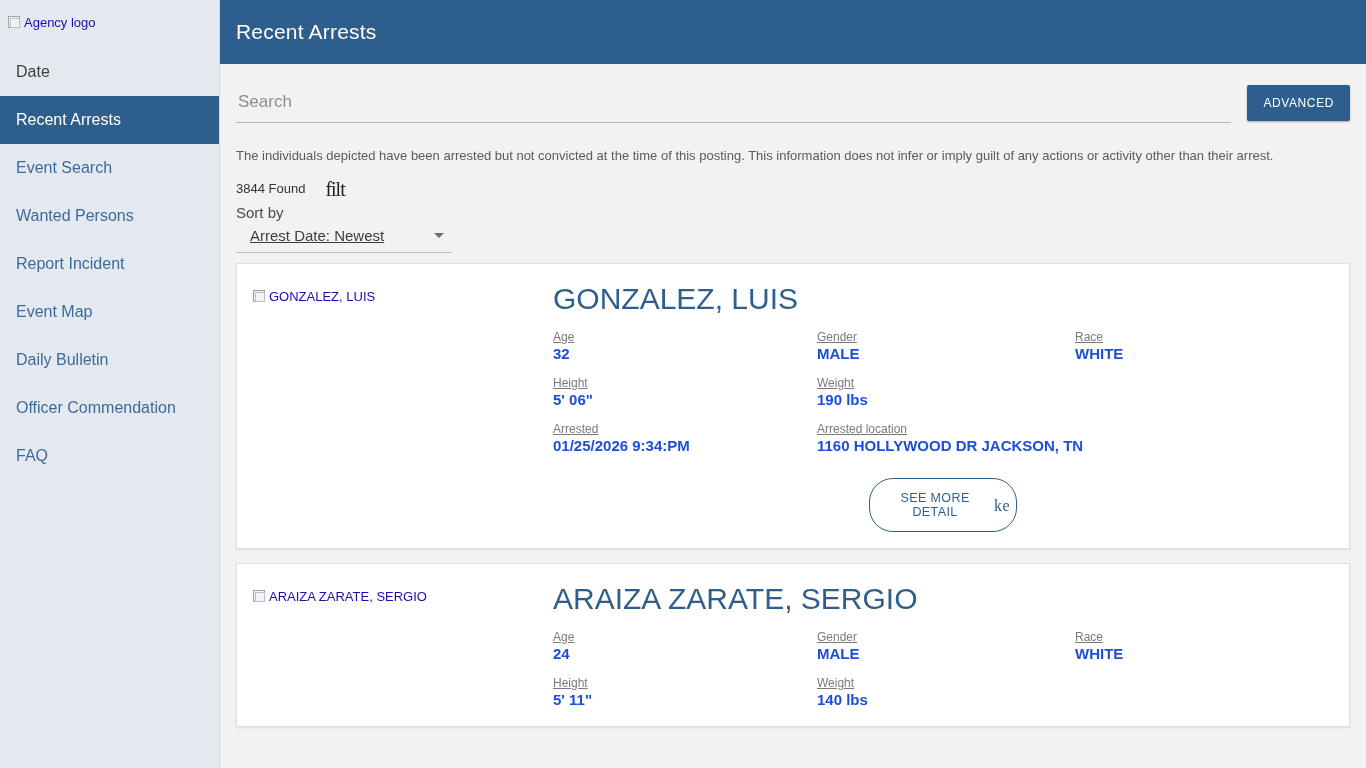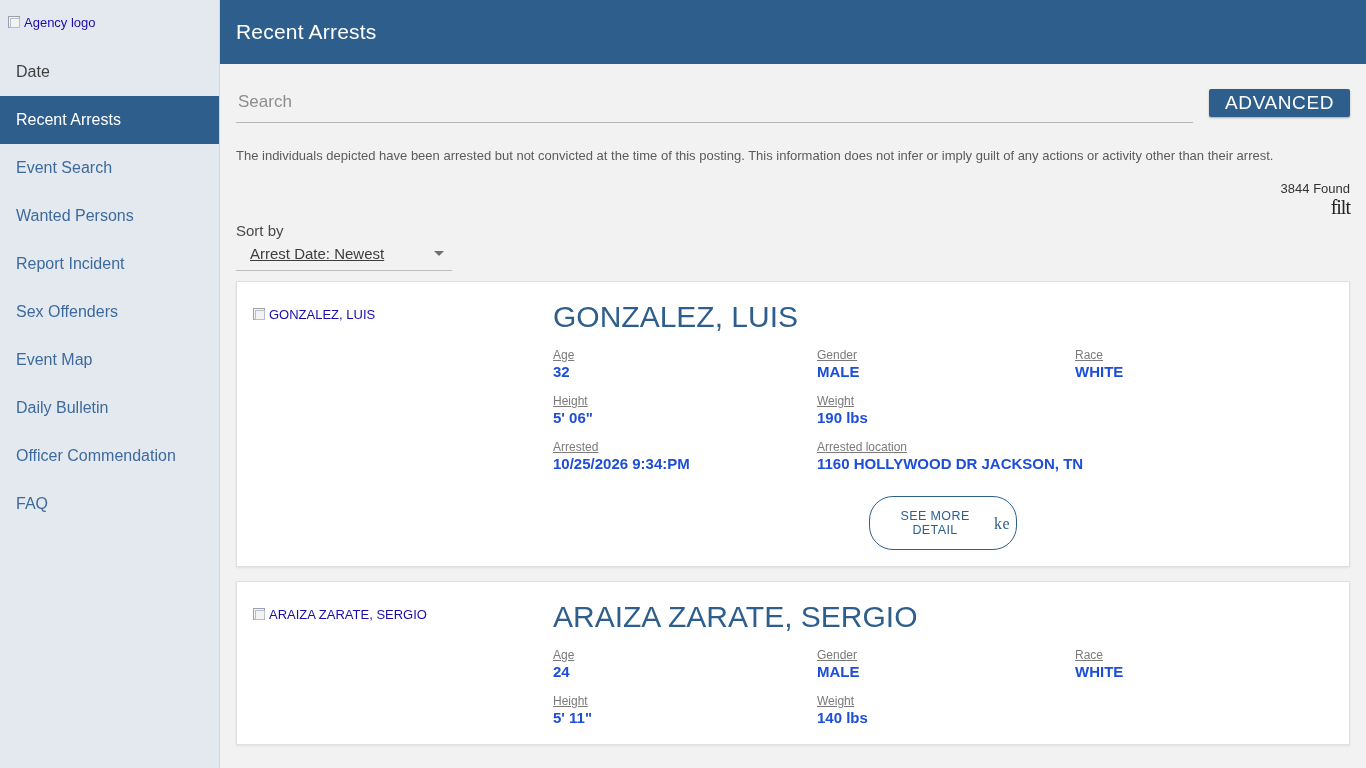--- a/index.html
+++ b/index.html
@@ -107,44 +107,43 @@
     color: #3c3c3c;
     padding: 8px 2px 10px 2px;
     outline: none;
     font-family: "Liberation Sans", sans-serif;
   }
   .search-input::placeholder { color: #8d8d8d; }
   .adv-btn {
     background: #2e5f8c;
     color: #fff;
     border: none;
-    height: 28px;
+    height: 36px;
     padding: 0 16px;
-    font-size: 19px;
+    font-size: 12px;
     letter-spacing: .6px;
     border-radius: 2px;
     cursor: pointer;
     box-shadow: 0 1px 2px rgba(0,0,0,.3);
     font-family: "Liberation Sans", sans-serif;
   }
 
   .disclaimer {
     padding: 6px 16px 0 16px;
     color: #5b5b5b;
     font-size: 13px;
     line-height: 15px;
     max-width: 1110px;
   }
 
   .foundrow {
     display: flex;
     align-items: flex-end;
-    gap: 4px;
+    gap: 20px;
     padding: 18px 16px 0 16px;
-    flex-direction: column;
   }
   .found-text { font-size: 13px; color: #333; }
   .filter-glyph {
     font-family: "Liberation Serif", serif;
     font-size: 20px;
     color: #222;
     line-height: 14px;
     letter-spacing: -1px;
   }
 
@@ -264,23 +263,20 @@
         <span>Recent Arrests</span>
       </div>
       <div class="nav-item">
         <span>Event Search</span>
       </div>
       <div class="nav-item">
         <span>Wanted Persons</span>
       </div>
       <div class="nav-item">
         <span>Report Incident</span>
-      </div>
-      <div class="nav-item">
-        <span>Sex Offenders</span>
       </div>
       <div class="nav-item">
         <span>Event Map</span>
       </div>
       <div class="nav-item">
         <span>Daily Bulletin</span>
       </div>
       <div class="nav-item">
         <span>Officer Commendation</span>
       </div>
@@ -348,21 +344,21 @@
               <div class="f-label">Height</div>
               <div class="f-value">5' 06"</div>
             </div>
             <div>
               <div class="f-label">Weight</div>
               <div class="f-value">190 lbs</div>
             </div>
             <div></div>
             <div>
               <div class="f-label">Arrested</div>
-              <div class="f-value">10/25/2026 9:34:PM</div>
+              <div class="f-value">01/25/2026 9:34:PM</div>
             </div>
             <div style="grid-column: 2 / span 2;">
               <div class="f-label">Arrested location</div>
               <div class="f-value">1160 HOLLYWOOD DR JACKSON, TN</div>
             </div>
           </div>
           <div class="detail-wrap">
             <button class="detail-btn">
               <span>SEE MORE DETAIL</span>
               <span class="sub">ke</span>

